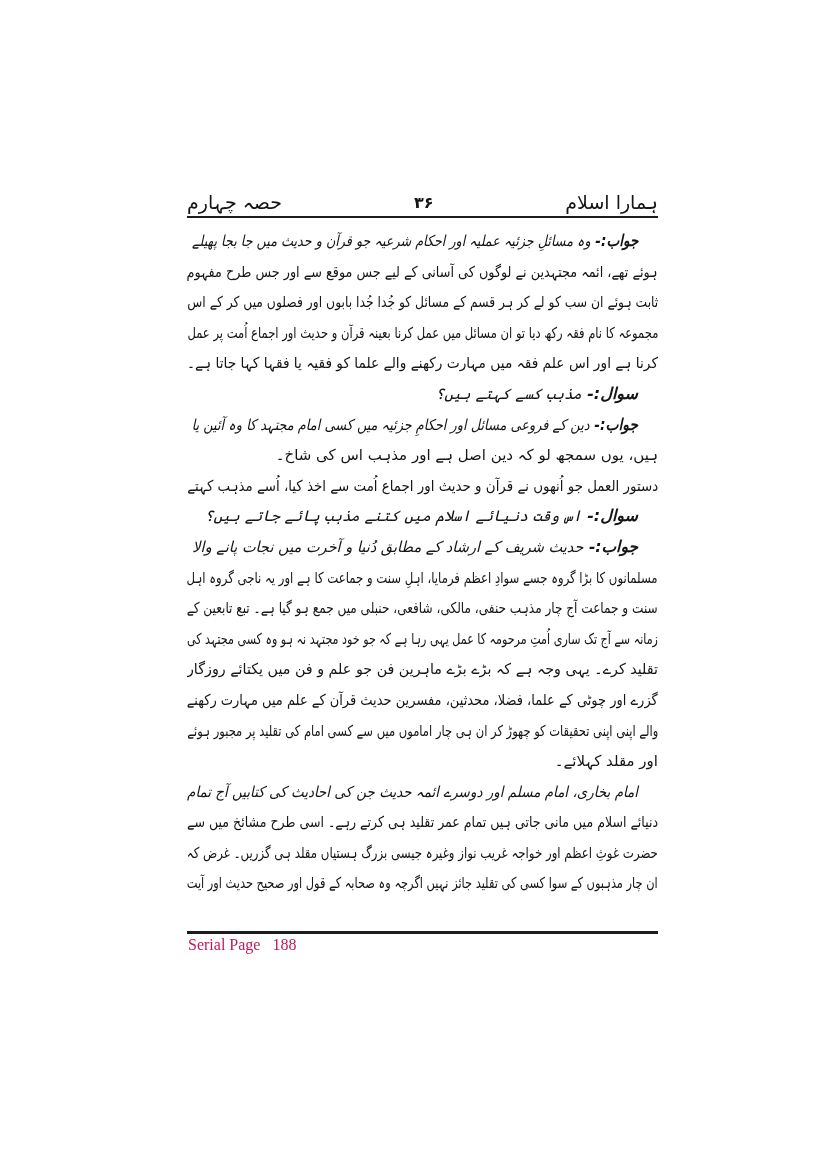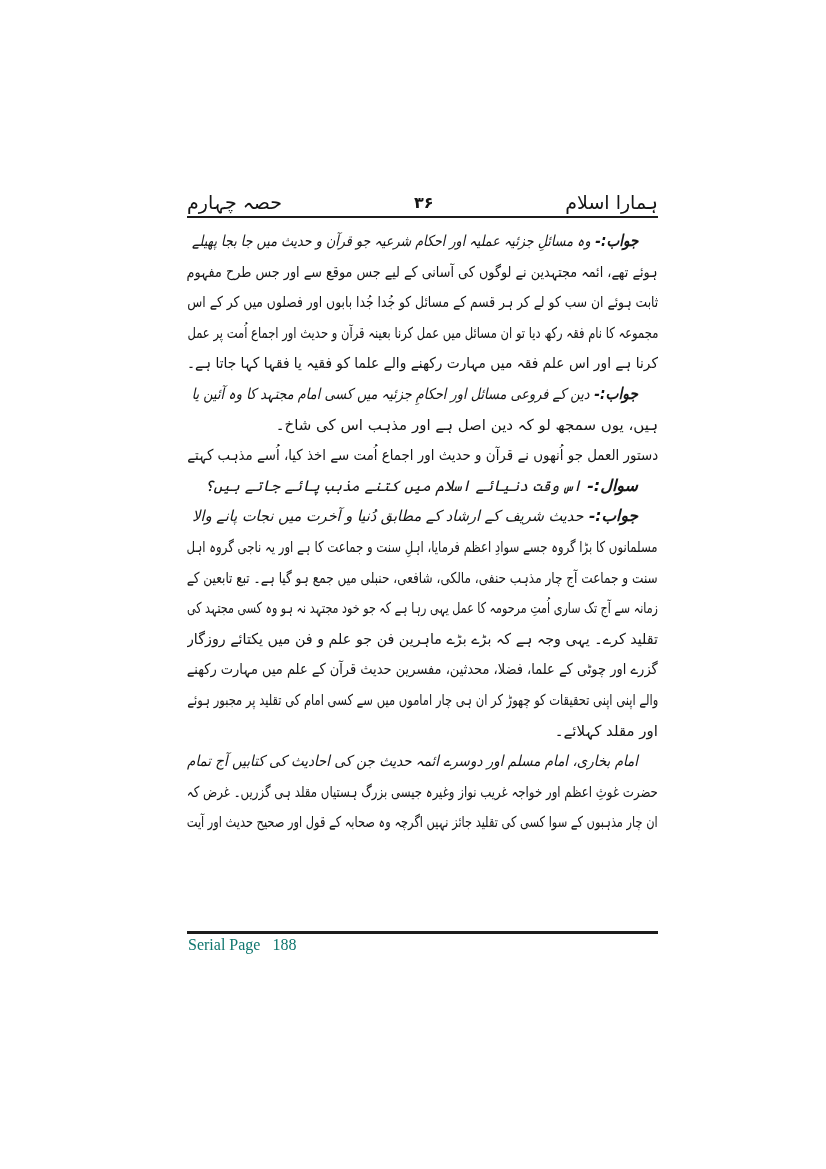--- a/index.html
+++ b/index.html
@@ -62,21 +62,21 @@
     position: absolute;
     left: 187px; top: 931px;
     width: 471px; height: 2.5px;
     background: #1c1c1c;
   }
   .footer {
     position: absolute;
     left: 188px; top: 936px;
     font-family: "Liberation Serif", serif;
     font-size: 16px;
-    color: #0f766e;
+    color: #be185d;
     direction: ltr;
   }
   .footer .f-num { margin-left: 12px; }
 </style>
 </head>
 <body>
 
 <div class="page">
 
   <div class="header">
@@ -86,33 +86,35 @@
   </div>
 
   <div class="header-rule"></div>
 
   <div class="body-text" id="body-text">
       <div class="line ind just"><span class="seg" style="transform: scaleX(0.849491);"><b class="lead">جواب:- </b>وہ مسائلِ جزئیہ عملیہ اور احکام شرعیہ جو قرآن و حدیث میں جا بجا پھیلے</span></div>
       <div class="line just"><span class="seg" style="transform: scaleX(0.852416);">ہوئے تھے، ائمہ مجتہدین نے لوگوں کی آسانی کے لیے جس موقع سے اور جس طرح مفہوم</span></div>
       <div class="line just"><span class="seg" style="transform: scaleX(0.821586);">ثابت ہوئے ان سب کو لے کر ہر قسم کے مسائل کو جُدا جُدا بابوں اور فصلوں میں کر کے اس</span></div>
       <div class="line just"><span class="seg" style="transform: scaleX(0.770355);">مجموعہ کا نام فقہ رکھ دیا تو ان مسائل میں عمل کرنا بعینہ قرآن و حدیث اور اجماع اُمت پر عمل</span></div>
       <div class="line"><span class="seg" style="transform: scaleX(0.916426);">کرنا ہے اور اس علم فقہ میں مہارت رکھنے والے علما کو فقیہ یا فقہا کہا جاتا ہے۔</span></div>
+      <div class="line ind"><span class="seg"><b class="lead">سوال:- </b>مذہب کسے کہتے ہیں؟</span></div>
       <div class="line ind just"><span class="seg" style="transform: scaleX(0.860046);"><b class="lead">جواب:- </b>دین کے فروعی مسائل اور احکامِ جزئیہ میں کسی امام مجتہد کا وہ آئین یا</span></div>
       <div class="line"><span class="seg">ہیں، یوں سمجھ لو کہ دین اصل ہے اور مذہب اس کی شاخ۔</span></div>
       <div class="line just"><span class="seg" style="transform: scaleX(0.891755);">دستور العمل جو اُنھوں نے قرآن و حدیث اور اجماع اُمت سے اخذ کیا، اُسے مذہب کہتے</span></div>
       <div class="line ind"><span class="seg"><b class="lead">سوال:- </b>اس وقت دنیائے اسلام میں کتنے مذہب پائے جاتے ہیں؟</span></div>
       <div class="line ind just"><span class="seg" style="transform: scaleX(0.968916);"><b class="lead">جواب:- </b>حدیث شریف کے ارشاد کے مطابق دُنیا و آخرت میں نجات پانے والا</span></div>
       <div class="line just"><span class="seg" style="transform: scaleX(0.779036);">مسلمانوں کا بڑا گروہ جسے سوادِ اعظم فرمایا، اہلِ سنت و جماعت کا ہے اور یہ ناجی گروہ اہل</span></div>
       <div class="line just"><span class="seg" style="transform: scaleX(0.80558);">سنت و جماعت آج چار مذہب حنفی، مالکی، شافعی، حنبلی میں جمع ہو گیا ہے۔ تبع تابعین کے</span></div>
       <div class="line just"><span class="seg" style="transform: scaleX(0.740584);">زمانہ سے آج تک ساری اُمتِ مرحومہ کا عمل یہی رہا ہے کہ جو خود مجتہد نہ ہو وہ کسی مجتہد کی</span></div>
       <div class="line just"><span class="seg" style="transform: scaleX(0.951575);">تقلید کرے۔ یہی وجہ ہے کہ بڑے بڑے ماہرین فن جو علم و فن میں یکتائے روزگار</span></div>
       <div class="line just"><span class="seg" style="transform: scaleX(0.866207);">گزرے اور چوٹی کے علما، فضلا، محدثین، مفسرین حدیث قرآن کے علم میں مہارت رکھنے</span></div>
       <div class="line just"><span class="seg" style="transform: scaleX(0.767902);">والے اپنی اپنی تحقیقات کو چھوڑ کر ان ہی چار اماموں میں سے کسی امام کی تقلید پر مجبور ہوئے</span></div>
       <div class="line"><span class="seg">اور مقلد کہلائے۔</span></div>
       <div class="line ind just"><span class="seg" style="transform: scaleX(0.898322);">امام بخاری، امام مسلم اور دوسرے ائمہ حدیث جن کی احادیث کی کتابیں آج تمام</span></div>
+      <div class="line just"><span class="seg" style="transform: scaleX(0.838032);">دنیائے اسلام میں مانی جاتی ہیں تمام عمر تقلید ہی کرتے رہے۔ اسی طرح مشائخ میں سے</span></div>
       <div class="line just"><span class="seg" style="transform: scaleX(0.783877);">حضرت غوثِ اعظم اور خواجہ غریب نواز وغیرہ جیسی بزرگ ہستیاں مقلد ہی گزریں۔ غرض کہ</span></div>
       <div class="line just"><span class="seg" style="transform: scaleX(0.758798);">ان چار مذہبوں کے سوا کسی کی تقلید جائز نہیں اگرچہ وہ صحابہ کے قول اور صحیح حدیث اور آیت</span></div>
     </div>
 
   <div class="footer-rule"></div>
 
   <div class="footer">
     <span>Serial Page</span><span class="f-num">188</span>
   </div>
 

